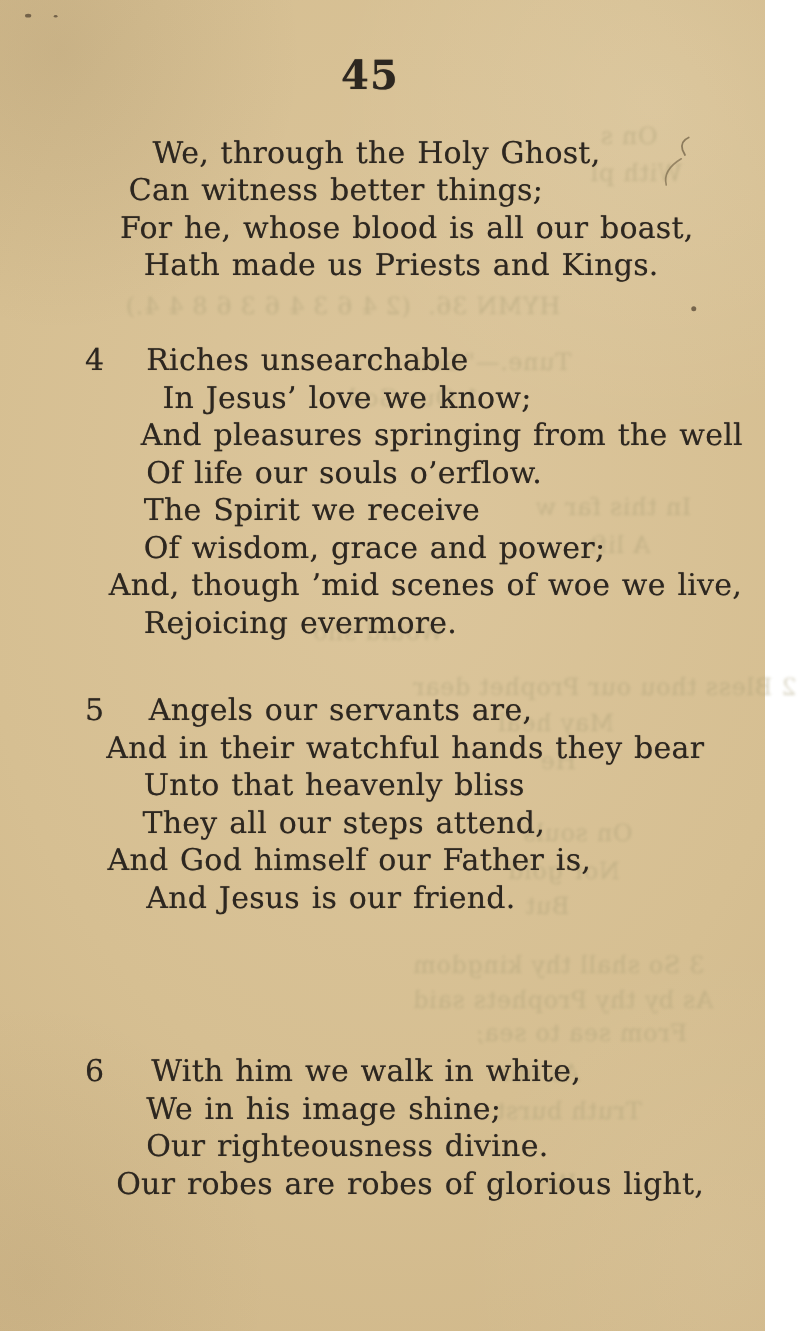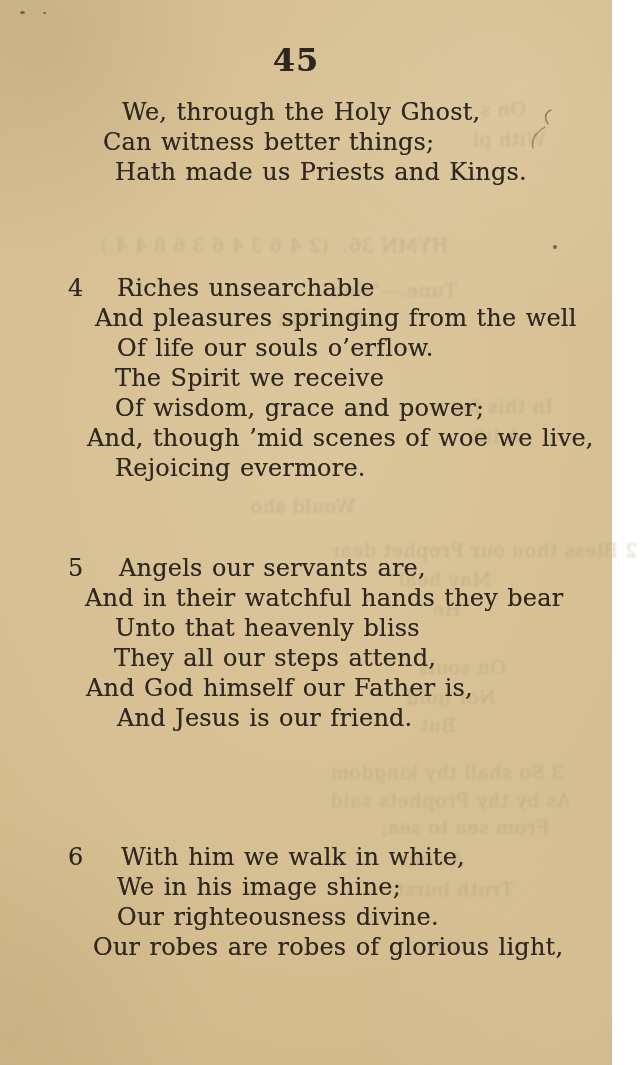--- a/index.html
+++ b/index.html
@@ -21,21 +21,21 @@
       radial-gradient(50% 35% at 95% 95%, rgba(255,248,230,.08), transparent 70%),
       radial-gradient(45% 30% at 4% 96%, rgba(90,70,40,.06), transparent 70%);
   }
   .pagenum{
     position:absolute;top:44px;left:0;right:0;text-align:center;
     transform:translateX(-10px);
     font-size:32px;font-weight:700;letter-spacing:1px;line-height:1;
     text-shadow:0 0 .6px rgba(45,39,32,.6);
   }
   .stanza{position:absolute;left:0;right:0;}
-  .s0{top:97px}.s1{top:273px}.s2{top:553px}.s3{top:842px}
+  .s0{top:107px}.s1{top:273px}.s2{top:553px}.s3{top:842px}
   .line{
     position:relative;font-size:24px;line-height:30px;
     letter-spacing:.2px;word-spacing:1.5px;white-space:pre;
     text-shadow:0 0 .55px rgba(45,39,32,.55);
   }
   .ind0{padding-left:90px}
   .ind1{padding-left:117px}
   .num{position:absolute;left:68px;top:0;}
   .ghost-layer{position:absolute;inset:0;pointer-events:none;}
   .ghost{
@@ -76,25 +76,27 @@
       <div class="speck" style="left: 43px; top: 12px; width: 3px; height: 2px;"></div>
       <div class="speck" style="left: 553px; top: 245px; width: 4px; height: 4px;"></div>
     </div>
 
   <div class="pagenum">45</div>
 
   <div>
       <div class="stanza s0">
         <div class="line ind1" style="margin-left: 5px;">We, through the Holy Ghost,</div>
         <div class="line ind1" style="margin-left: -14px;">Can witness better things;</div>
+        <div class="line ind0" style="margin-left: 6px;">For he, whose blood is all our boast,</div>
         <div class="line ind1" style="margin-left: -2px;">Hath made us Priests and Kings.</div>
       </div>
       <div class="stanza s1">
         <div class="line ind1">Riches unsearchable<span class="num">4</span></div>
-        <div class="line ind0" style="margin-left: 5px;">And pleasures springing from the well</div>
+        <div class="line ind1" style="margin-left: 13px;">In Jesus’ love we know;</div>
+        <div class="line ind0" style="margin-left: 5px; text-align: center;">And pleasures springing from the well</div>
         <div class="line ind1">Of life our souls o’erflow.</div>
         <div class="line ind1" style="margin-left: -2px;">The Spirit we receive</div>
         <div class="line ind1" style="margin-left: -2px;">Of wisdom, grace and power;</div>
         <div class="line ind0" style="margin-left: -3px;">And, though ’mid scenes of woe we live,</div>
         <div class="line ind1" style="margin-left: -2px;">Rejoicing evermore.</div>
       </div>
       <div class="stanza s2">
         <div class="line ind1" style="margin-left: 2px;">Angels our servants are,<span class="num" style="margin-left: -2px;">5</span></div>
         <div class="line ind0" style="margin-left: -5px;">And in their watchful hands they bear</div>
         <div class="line ind1" style="margin-left: -2px;">Unto that heavenly bliss</div>

